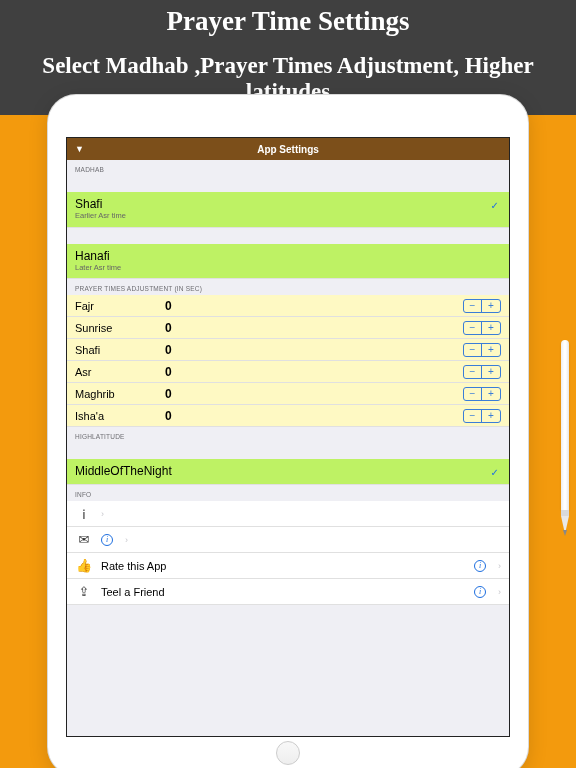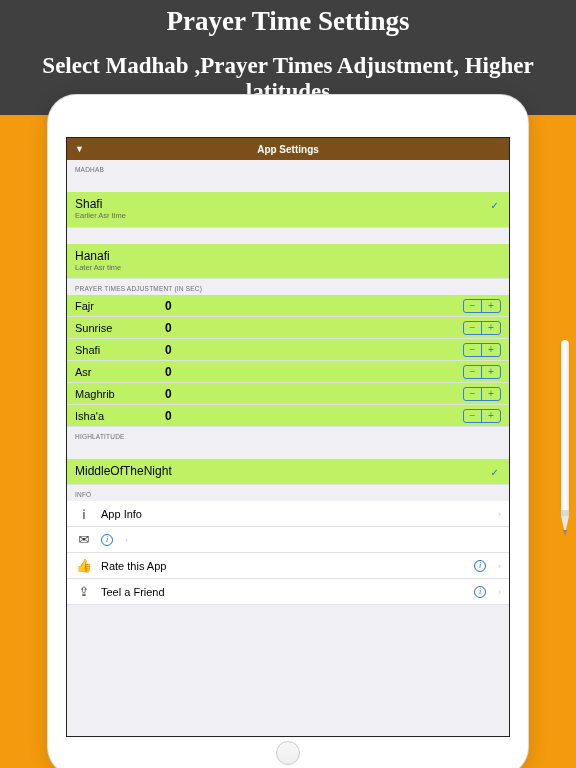--- a/index.html
+++ b/index.html
@@ -95,21 +95,21 @@
   .cell.tall { padding: 5px 8px 6px; flex-direction: column; align-items: flex-start; }
   .cell .title-main { font-size: 12px; color: #000; }
   .cell .sub { font-size: 7.5px; color: #666; margin-top: 1px; line-height: 1.15; }
   .cell .check {
     position: absolute;
     right: 10px; top: 8px;
     color: #1e6fe0;
     font-size: 10px;
   }
   .row {
-    background: #bef264;
+    background: #fef9c3;
     border-bottom: 1px solid #e0e0e0;
     padding: 4px 8px;
     display: grid;
     grid-template-columns: 90px 1fr 60px;
     align-items: center;
     height: 22px;
   }
   .row .name { font-size: 11px; }
   .row .val { font-size: 12px; font-weight: 700; }
   .stepper {
@@ -280,21 +280,20 @@
         <div class="cell tall">
           <div class="title-main">MiddleOfTheNight</div>
           <span class="check">✓</span>
         </div>
       </div>
 
     <div class="section-header">INFO</div>
     <div id="info-list">
         <div class="info-row">
           <span class="icon">ℹ</span>
-          <span class="label">App Info</span>
           <span class="chev">›</span>
         </div>
         <div class="info-row">
           <span class="icon">✉</span>
           <span class="info-badge">i</span>
           <span class="chev">›</span>
         </div>
         <div class="info-row">
           <span class="icon">👍</span>
           <span class="label">Rate this App</span>

